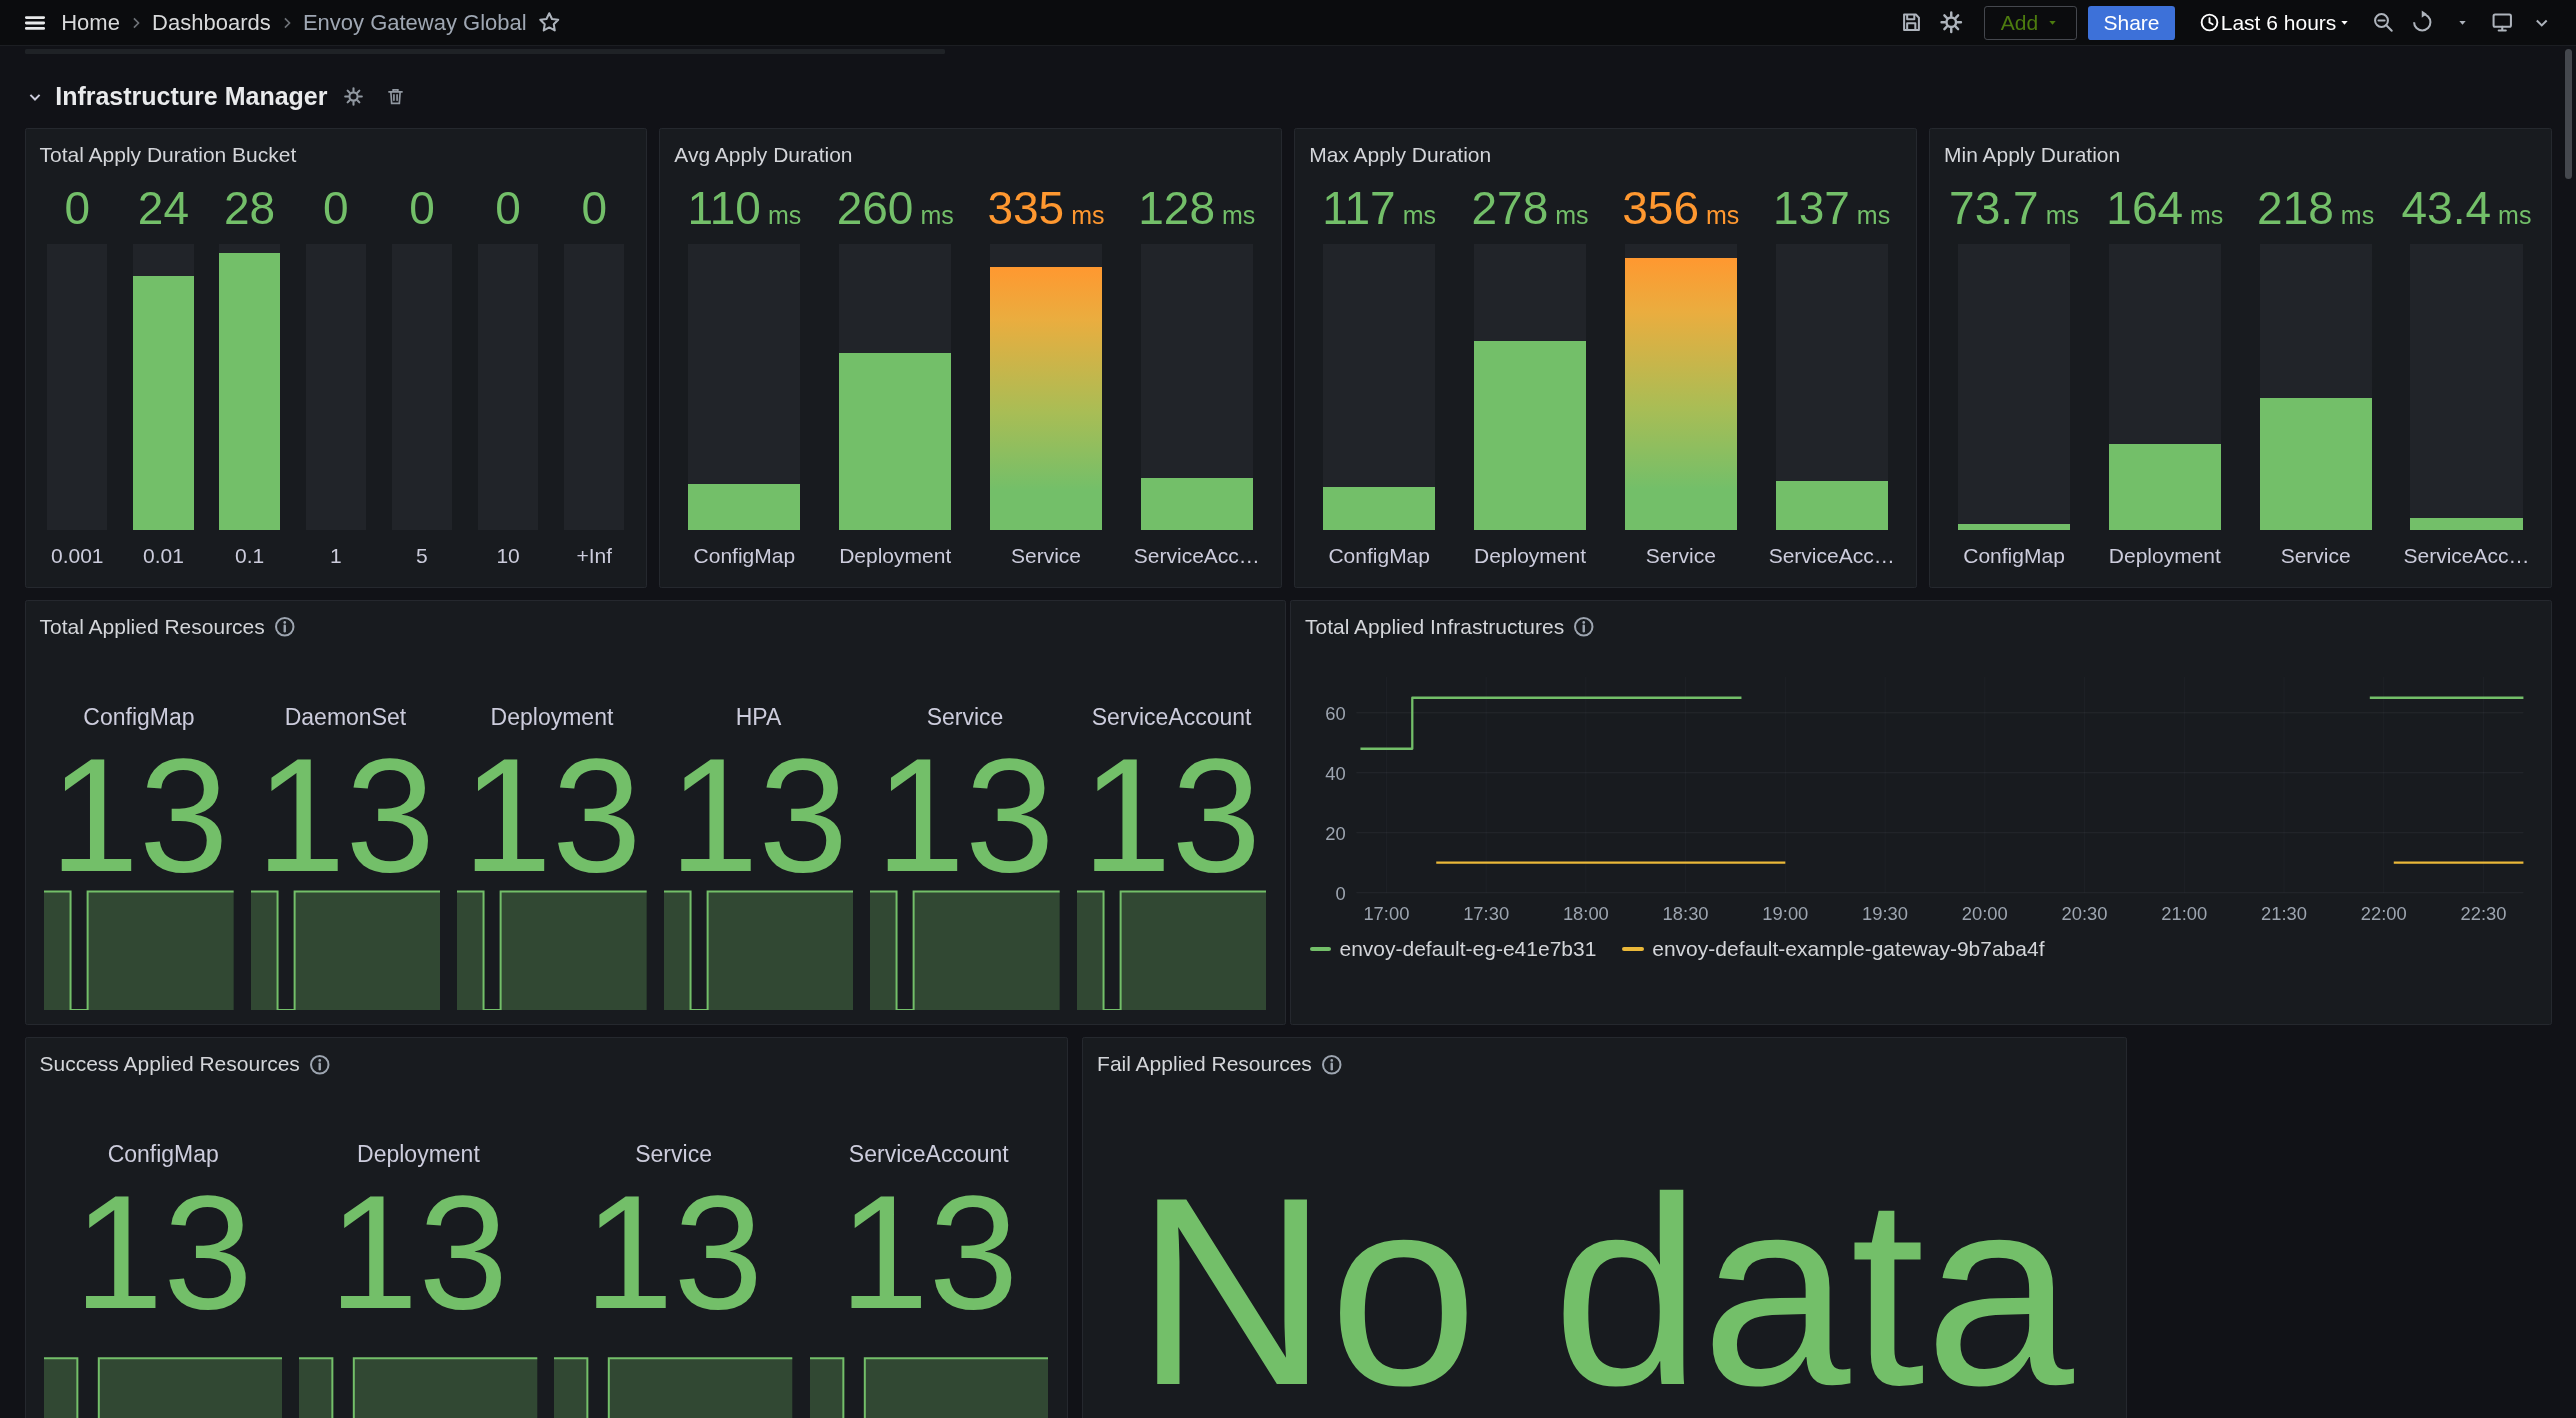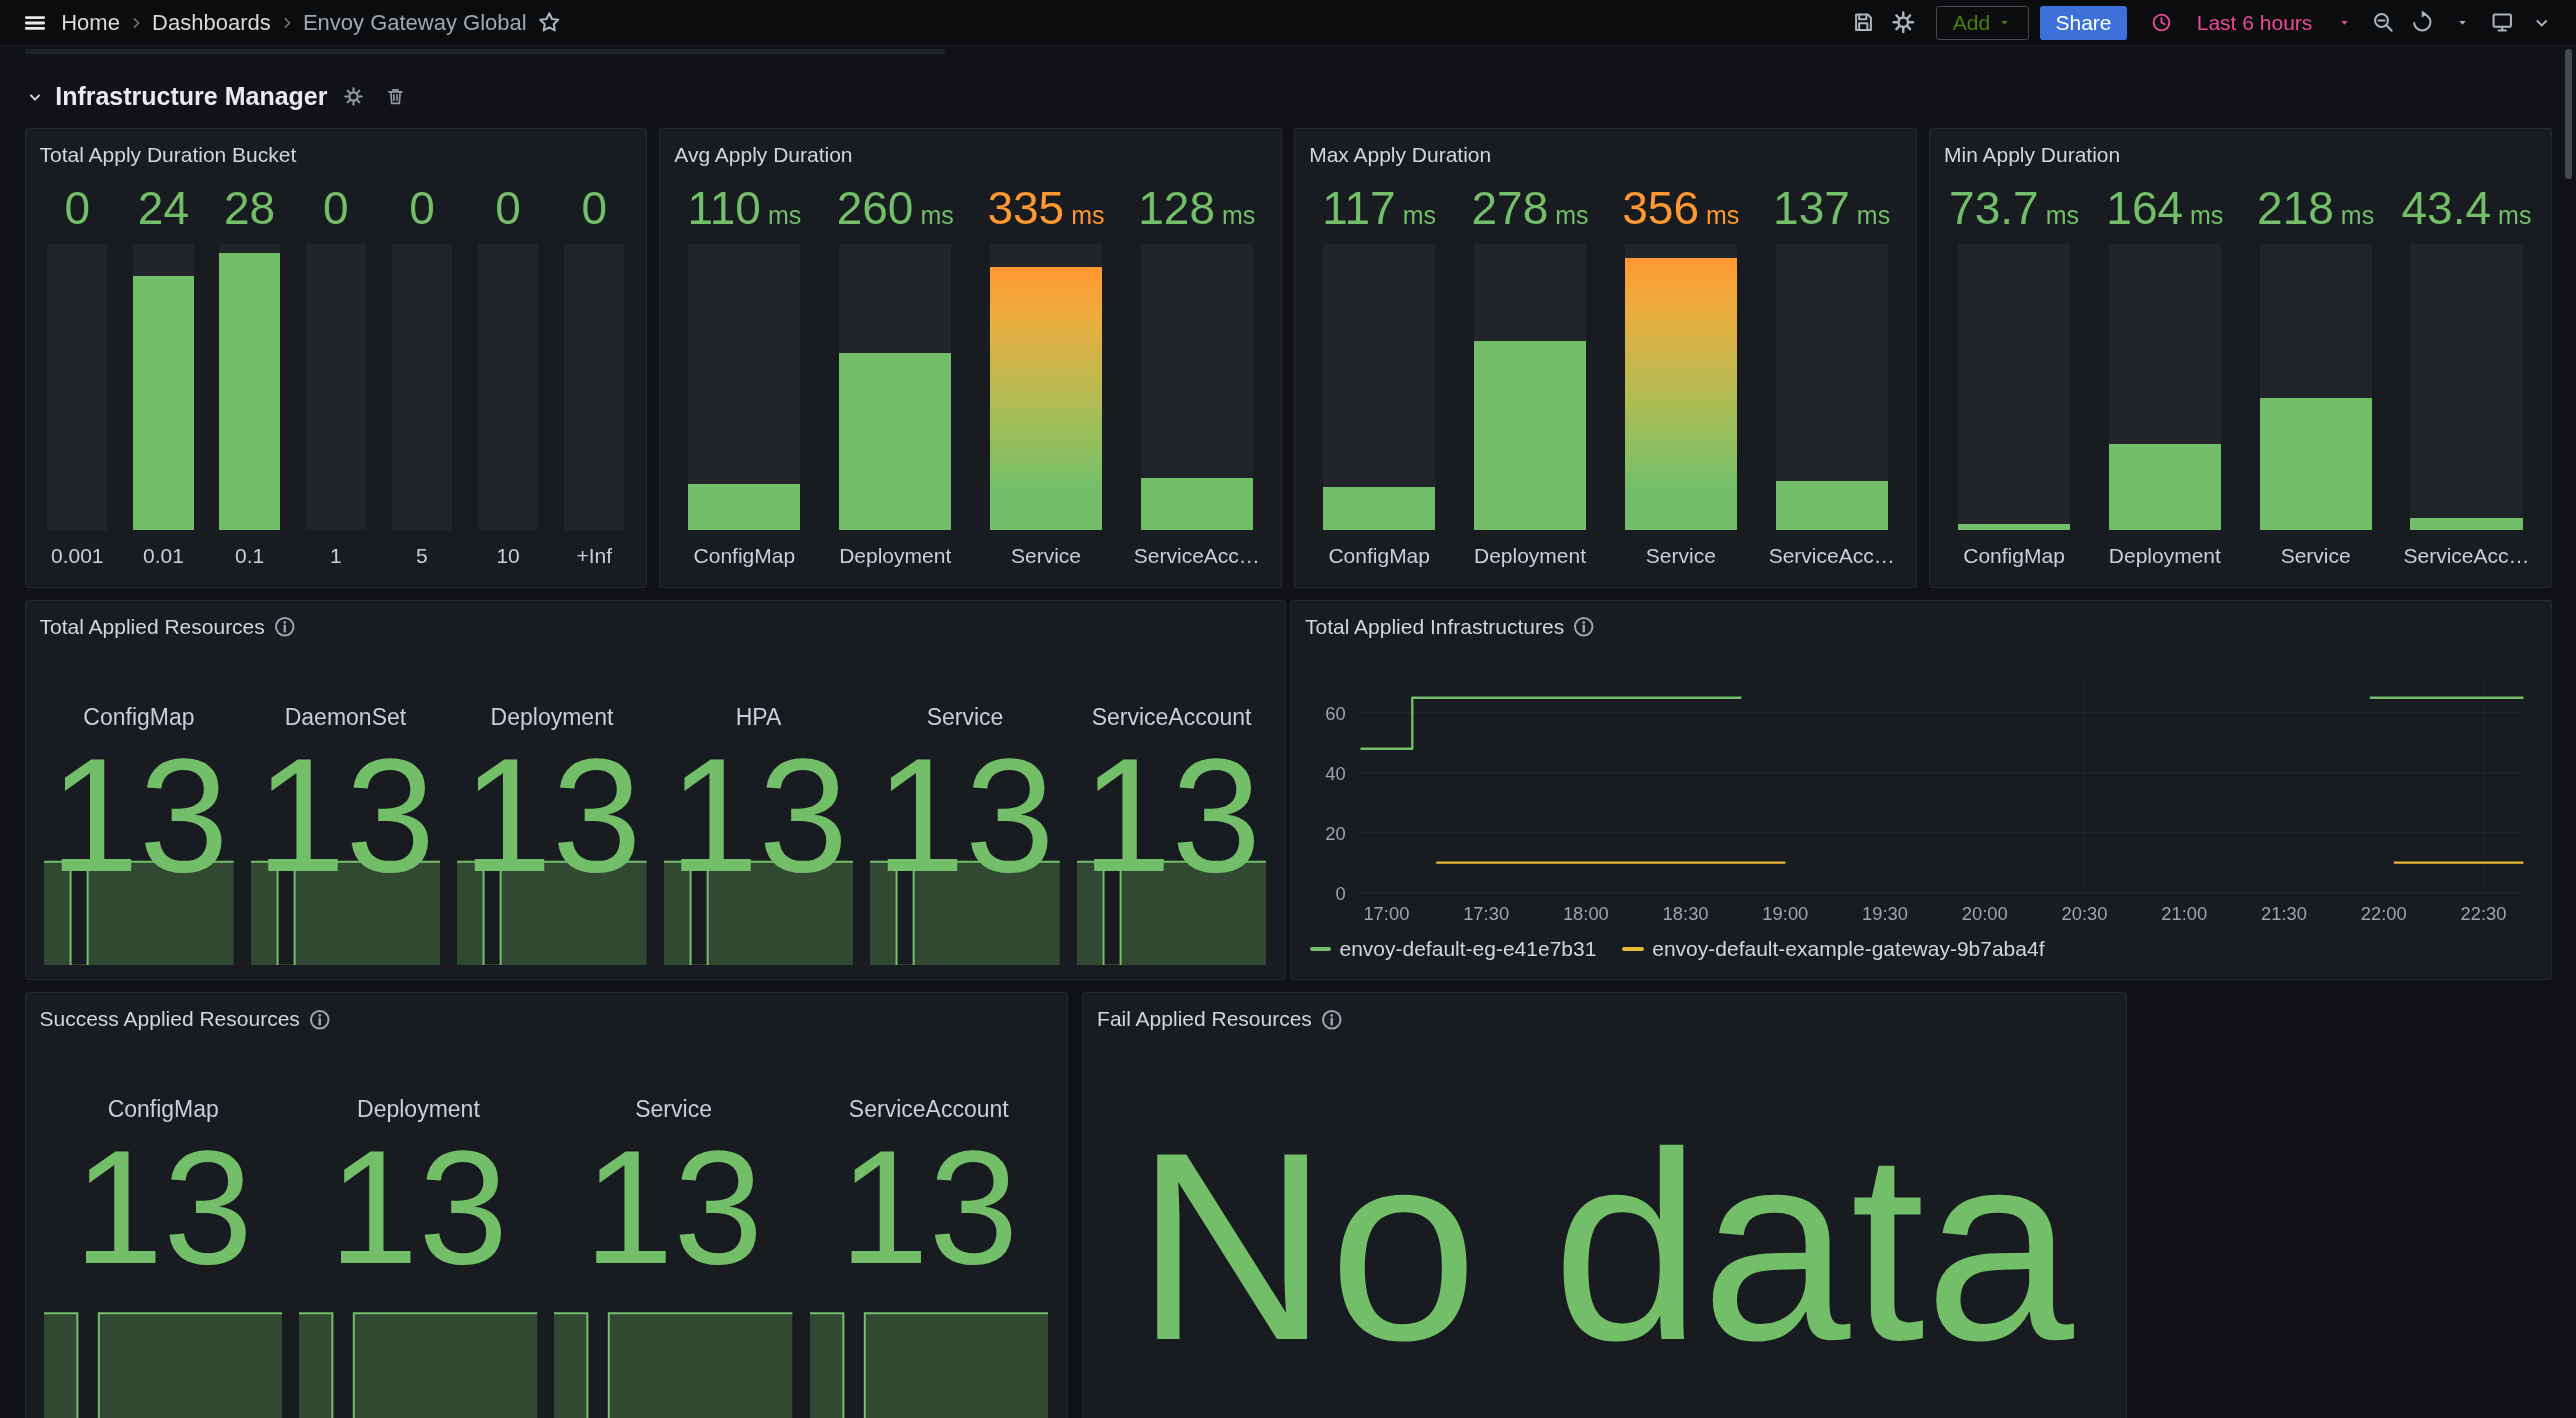--- a/index.html
+++ b/index.html
@@ -14,34 +14,34 @@
   .navbtn.bright { color: #e8e9ea; }
   .crumbs { display: flex; align-items: center; gap: 6.1px; margin-left: 4.6px; }
   .crumb { font-size: 22px; color: #d8d9da; cursor: pointer; white-space: nowrap; }
   .crumb.current { color: #9fa7b3; cursor: default; }
   .crumb-sep { color: #6e7277; display: flex; align-items: center; }
   .spacer { flex: 1; }
   .btn { height: 34px; display: flex; align-items: center; gap: 6.1px; padding: 0 15.3px;
     border-radius: 3.1px; font-size: 21px; cursor: pointer; white-space: nowrap; }
   .btn-add { border: 0.8px solid #45484e; color: #4d7c0f; background: transparent; margin-left: 11px; }
   .btn-share { background: #3d71d9; color: #ffffff; font-weight: 500; margin-left: 6.1px; margin-right: 10.7px; }
-  .timepicker { display: flex; align-items: center; gap: 24px; color: #ec4899; font-size: 21px;
+  .timepicker { display: flex; align-items: center; gap: 0; color: #ffffff; font-size: 21px;
     height: 34px; padding: 0 7.7px; cursor: pointer; white-space: nowrap; }
   .icn { display: block; }
 
   
   .content { padding: 0 24.5px; }
   .scroll-remnant { width: 920px; height: 4.6px; background: #1f2226; margin-top: 3.1px; border-radius: 1.5px; }
   .section-header { display: flex; align-items: center; gap: 10.7px; margin-top: 26px; height: 34px; }
   .section-title { font-size: 25px; font-weight: 700; color: #e9eaec; }
   .sectionbtn { background: none; border: none; color: #9198a1; cursor: pointer;
     display: flex; align-items: center; justify-content: center; width: 31px; height: 31px; }
 
   .row1 { display: grid; grid-template-columns: repeat(4, 1fr); gap: 12.3px; height: 460px; margin-top: 14px; }
-  .row2 { display: grid; grid-template-columns: 1fr 1fr; gap: 4px; height: 380px; margin-top: 12.3px; }
+  .row2 { display: grid; grid-template-columns: 1fr 1fr; gap: 4px; height: 425px; margin-top: 12.3px; }
   .row3 { display: grid; grid-template-columns: 1043px 1045px; gap: 14.6px; height: 468px; margin-top: 12.3px; }
 
   .panel { background: #181b1f; border: 0.8px solid #25282e; border-radius: 2.3px;
     padding: 10.7px 14px; position: relative; overflow: hidden; }
   .panel-title { display: flex; align-items: center; gap: 9.2px; height: 31px;
     font-size: 21px; font-weight: 500; color: #d3d5d9; cursor: pointer; }
   .info-icon { color: #9da5b0; flex: none; }
 
   
   .bg-row { display: flex; gap: 10.7px; height: calc(100% - 34px); }

